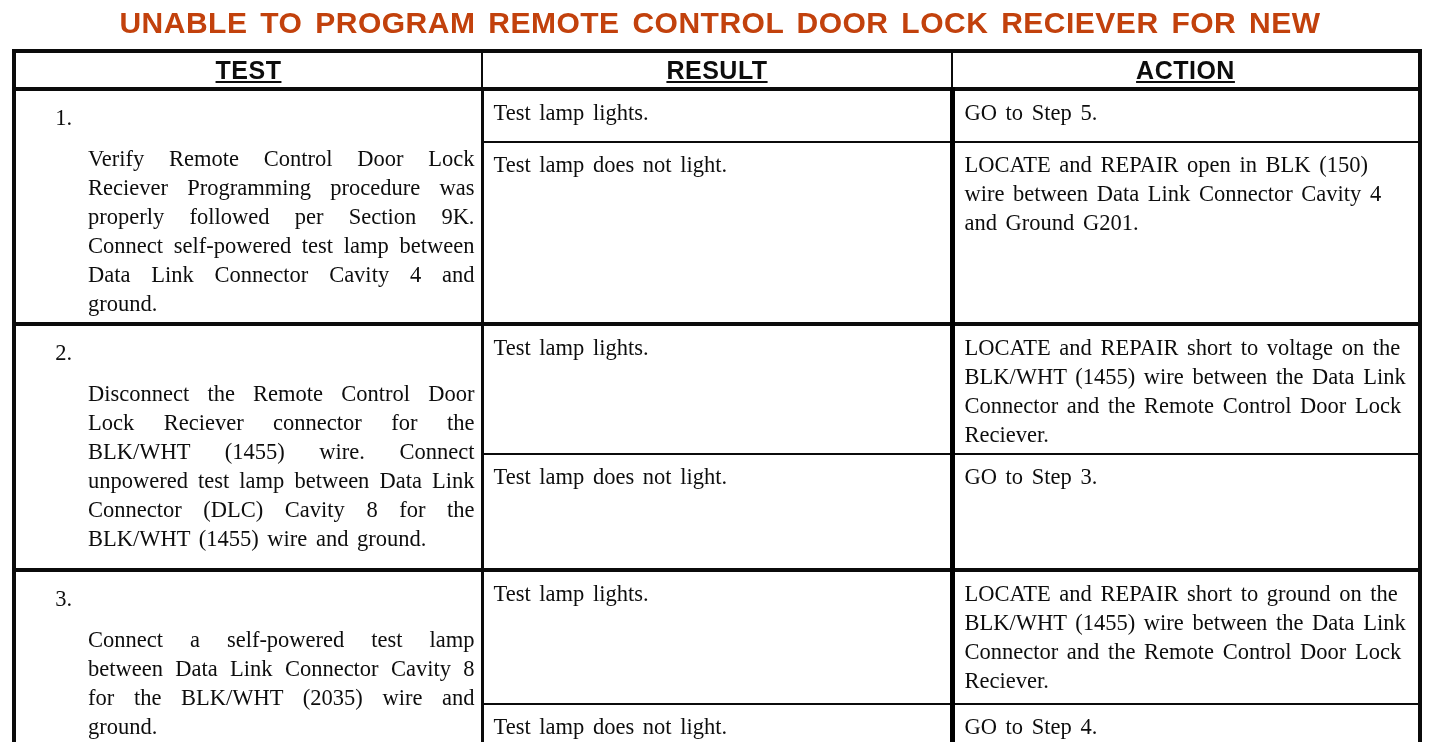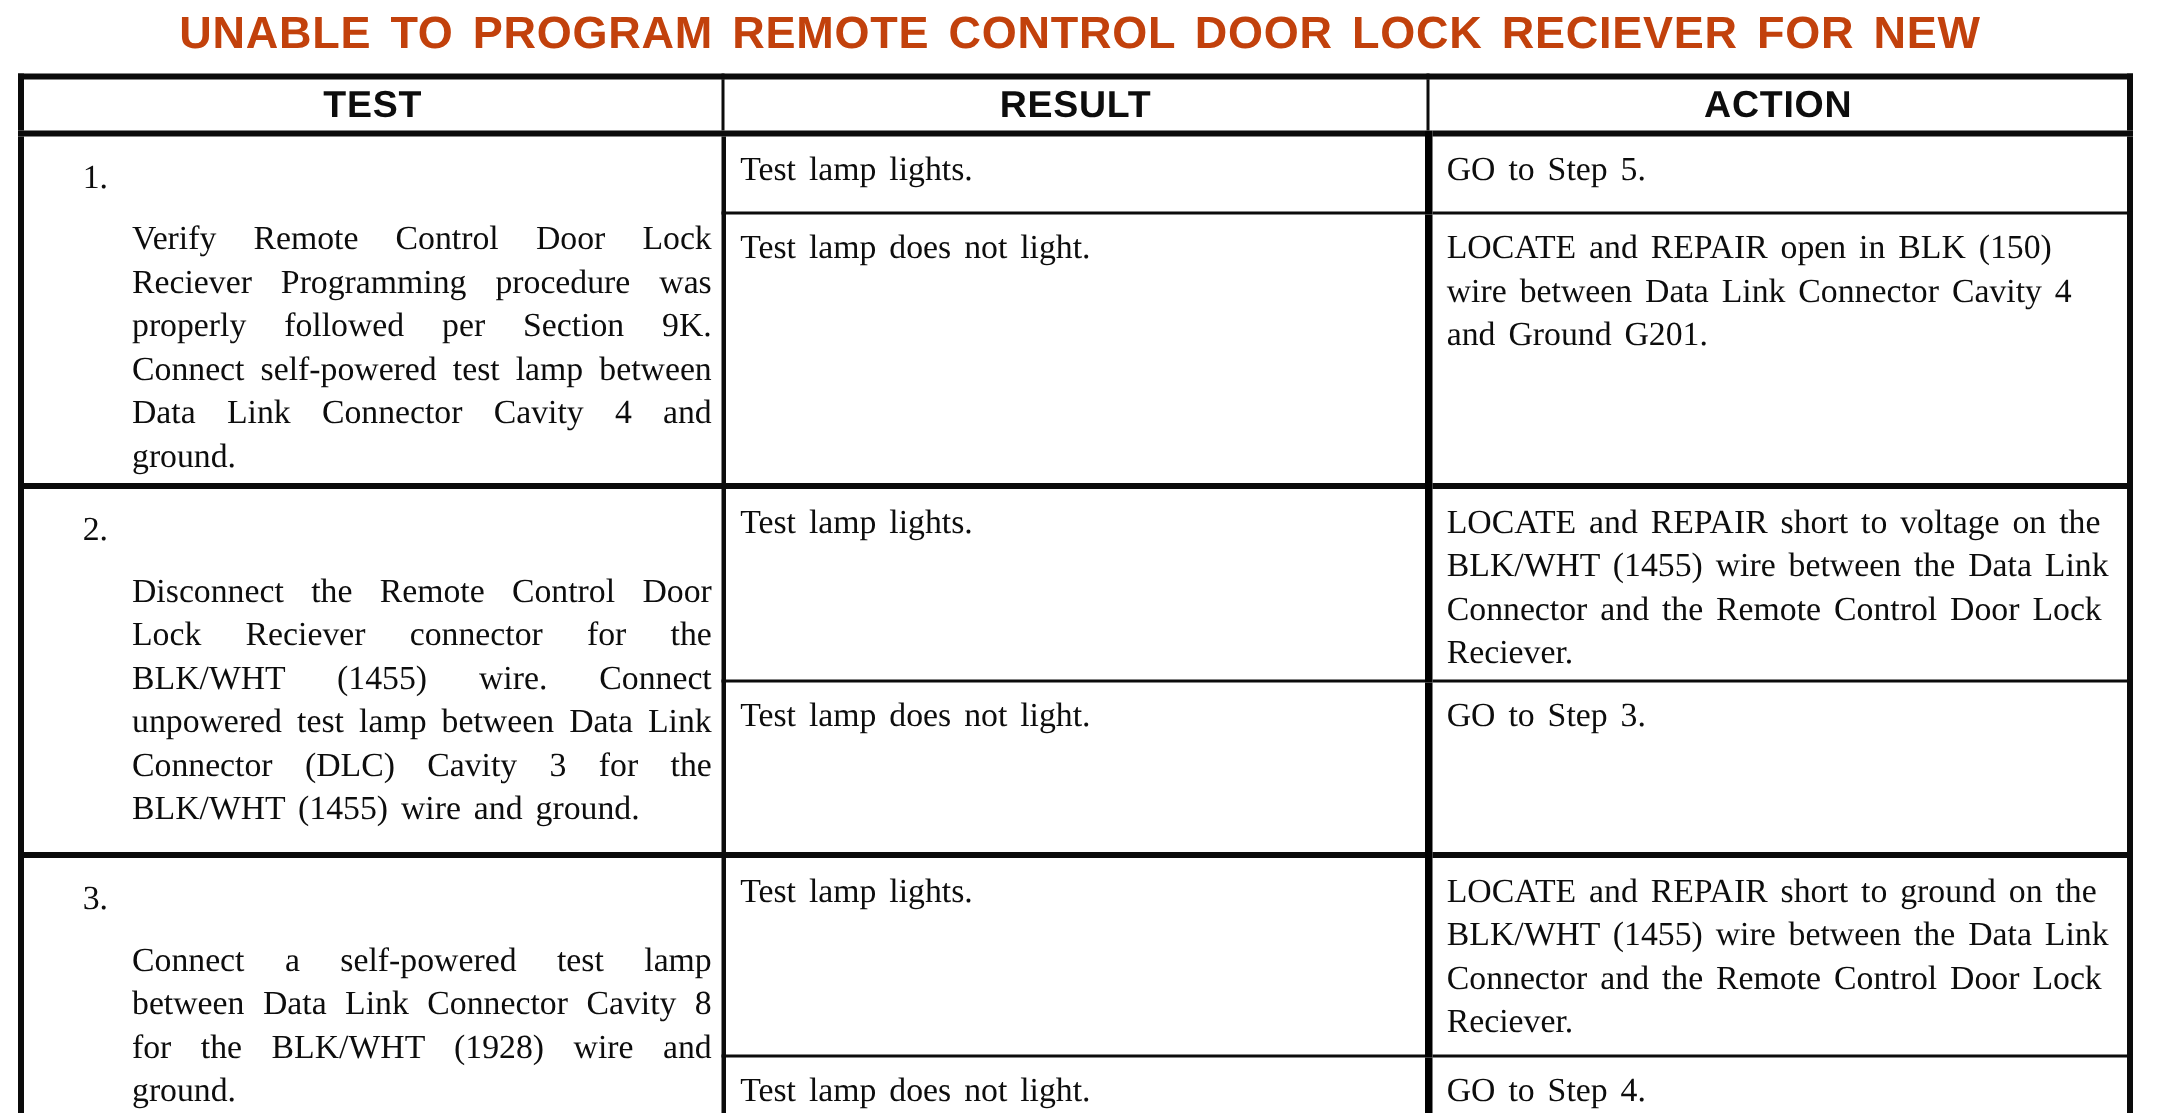--- a/index.html
+++ b/index.html
@@ -46,20 +46,21 @@
   thead th {
     height: 30px;
     font-family: "Liberation Sans", sans-serif;
     font-weight: bold;
     font-size: 25px;
     letter-spacing: 0.5px;
     text-align: center;
     vertical-align: middle;
     border-bottom: 3px solid #0b0b0b;
     padding: 2px 0;
+    text-decoration: underline;
   }
   tr.step-start td { border-top: 4px solid #0b0b0b; }
   td.test-cell { border-right: 3px solid #0b0b0b; }
   td.result-cell { border-right: 5px solid #000000; }
   .h-r1a td { height: 38px; }
   .h-r1b td { height: 146px; }
   .h-r2a td { height: 121px; }
   .h-r2b td { height: 113px; }
   .h-r3a td { height: 129px; }
   .h-r3b td { height: 36px; }
@@ -135,21 +136,21 @@
         </td>
         <td class="action-cell">
           <div class="cell-text">LOCATE and REPAIR open in BLK (150) wire between Data Link Connector Cavity 4 and Ground G201.</div>
         </td>
       </tr>
 
       <tr class="step-start h-r2a">
         <td class="test-cell" rowspan="2">
           <div class="wrap cell-text">
             <span class="step-num">2.</span>
-            <span class="test-body">Disconnect the Remote Control Door Lock Reciever connector for the BLK/WHT (1455) wire. Connect unpowered test lamp between Data Link Connector (DLC) Cavity 3 for the BLK/WHT (1455) wire and ground.</span>
+            <span class="test-body">Disconnect the Remote Control Door Lock Reciever connector for the BLK/WHT (1455) wire. Connect unpowered test lamp between Data Link Connector (DLC) Cavity 8 for the BLK/WHT (1455) wire and ground.</span>
           </div>
         </td>
         <td class="result-cell">
           <div class="cell-text">Test lamp lights.</div>
         </td>
         <td class="action-cell">
           <div class="cell-text">LOCATE and REPAIR short to voltage on the BLK/WHT (1455) wire between the Data Link Connector and the Remote Control Door Lock Reciever.</div>
         </td>
       </tr>
       <tr class="h-r2b">
@@ -158,21 +159,21 @@
         </td>
         <td class="action-cell">
           <div class="cell-text">GO to Step 3.</div>
         </td>
       </tr>
 
       <tr class="step-start h-r3a">
         <td class="test-cell" rowspan="2">
           <div class="wrap cell-text">
             <span class="step-num">3.</span>
-            <span class="test-body">Connect a self-powered test lamp between Data Link Connector Cavity 8 for the BLK/WHT (1928) wire and ground.</span>
+            <span class="test-body">Connect a self-powered test lamp between Data Link Connector Cavity 8 for the BLK/WHT (2035) wire and ground.</span>
           </div>
         </td>
         <td class="result-cell">
           <div class="cell-text">Test lamp lights.</div>
         </td>
         <td class="action-cell">
           <div class="cell-text">LOCATE and REPAIR short to ground on the BLK/WHT (1455) wire between the Data Link Connector and the Remote Control Door Lock Reciever.</div>
         </td>
       </tr>
       <tr class="h-r3b">

